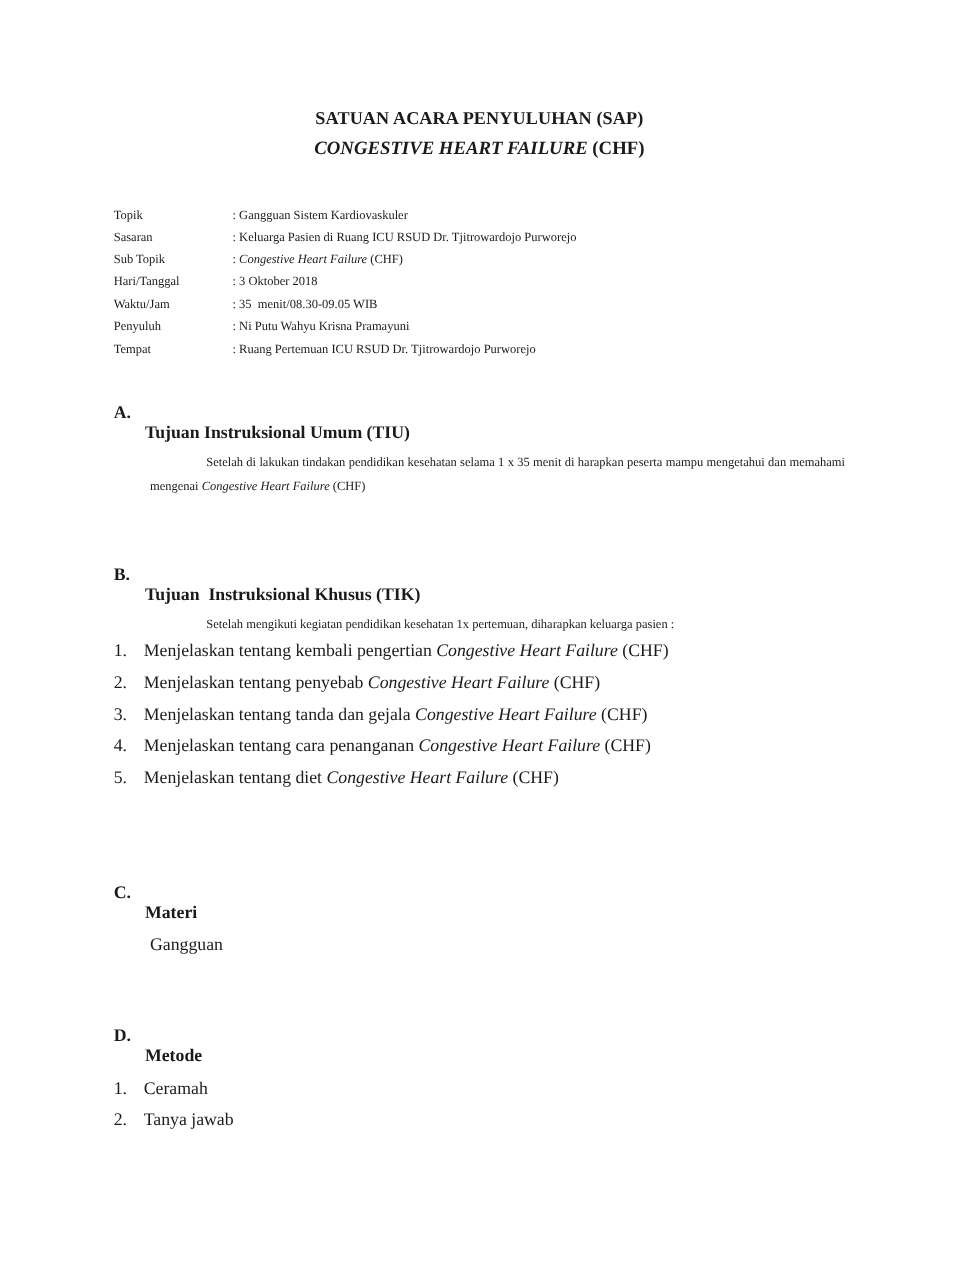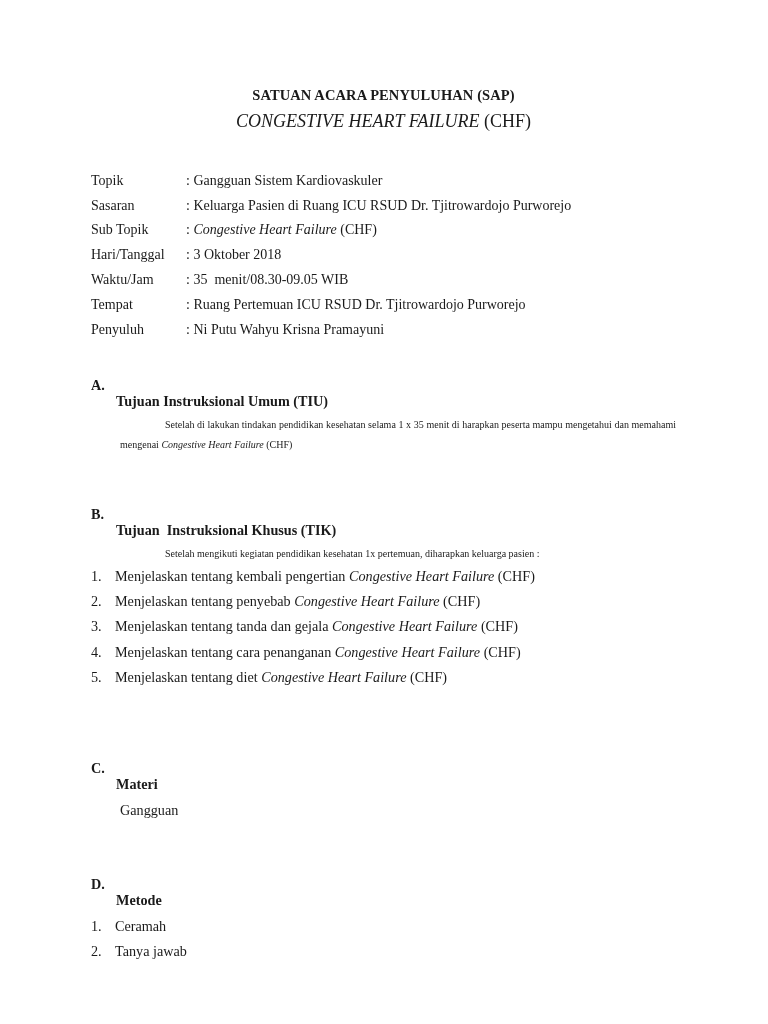--- a/index.html
+++ b/index.html
@@ -35,37 +35,37 @@
     margin: 0 0 32px 0;
   }
   .doc-title {
     font-size: 14.5px;
     font-weight: bold;
     letter-spacing: 0.1px;
     line-height: 1.62;
     margin: 0;
   }
   .doc-subtitle {
-    font-size: 18px;
-    font-weight: normal;
+    font-size: 15px;
+    font-weight: bold;
     line-height: 1.62;
     margin: 0;
   }
   .doc-subtitle .ital {
     font-style: italic;
   }
 
   
   .meta {
     margin: 0 0 30px 0;
   }
   .meta-row {
     display: flex;
     align-items: flex-end;
-    font-size: 14px;
+    font-size: 10px;
     line-height: 1.78;
     white-space: pre;
   }
   .meta-label {
     width: 95px;
     flex: 0 0 95px;
   }
   .meta-value {
     flex: 1 1 auto;
     white-space: pre-wrap;
@@ -183,29 +183,29 @@
         <span class="meta-label">Hari/Tanggal</span>
         <span class="meta-value"><span>: </span><span>3 Oktober 2018</span><span class="ital"></span><span></span></span>
       </div>
 
       <div class="meta-row">
         <span class="meta-label">Waktu/Jam</span>
         <span class="meta-value"><span>: </span><span>35  menit/08.30-09.05 WIB</span><span class="ital"></span><span></span></span>
       </div>
 
       <div class="meta-row">
+        <span class="meta-label">Penyuluh</span>
+        <span class="meta-value"><span>: </span><span>Ni Putu Wahyu Krisna Pramayuni</span><span class="ital"></span><span></span></span>
+      </div>
+
+      <div class="meta-row">
         <span class="meta-label">Tempat</span>
         <span class="meta-value"><span>: </span><span>Ruang Pertemuan ICU RSUD Dr. Tjitrowardojo Purworejo</span><span class="ital"></span><span></span></span>
       </div>
 
-      <div class="meta-row">
-        <span class="meta-label">Penyuluh</span>
-        <span class="meta-value"><span>: </span><span>Ni Putu Wahyu Krisna Pramayuni</span><span class="ital"></span><span></span></span>
-      </div>
-
     </div>
 
     <div class="section">
       <div class="section-heading">
         <span class="section-letter">A.</span>
         <span class="section-title">Tujuan Instruksional Umum (TIU)</span>
       </div>
       <p class="para"><span>Setelah di lakukan tindakan pendidikan kesehatan selama 1 x 35 menit di harapkan peserta mampu mengetahui dan memahami mengenai </span><span class="ital">Congestive Heart Failure</span><span> (CHF)</span></p>
     </div>
 

